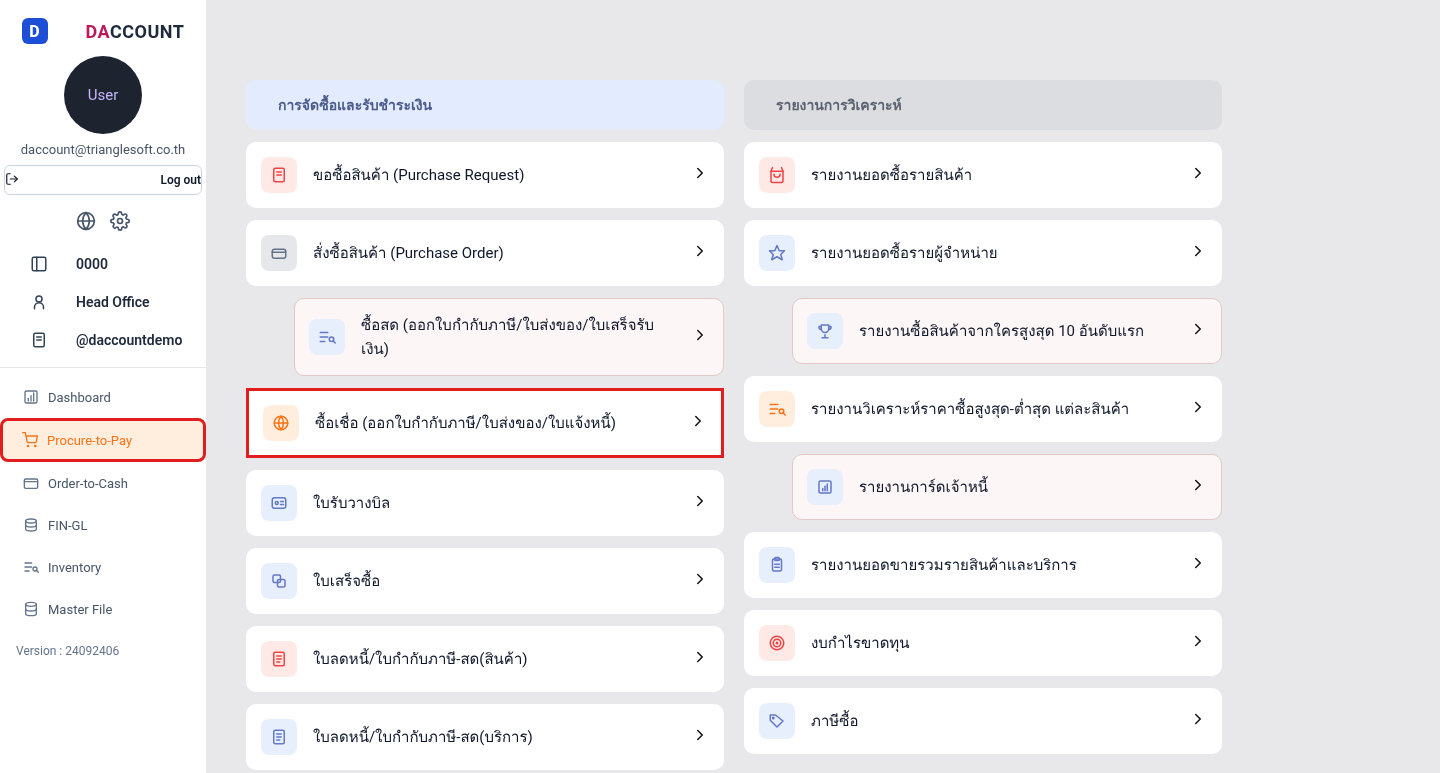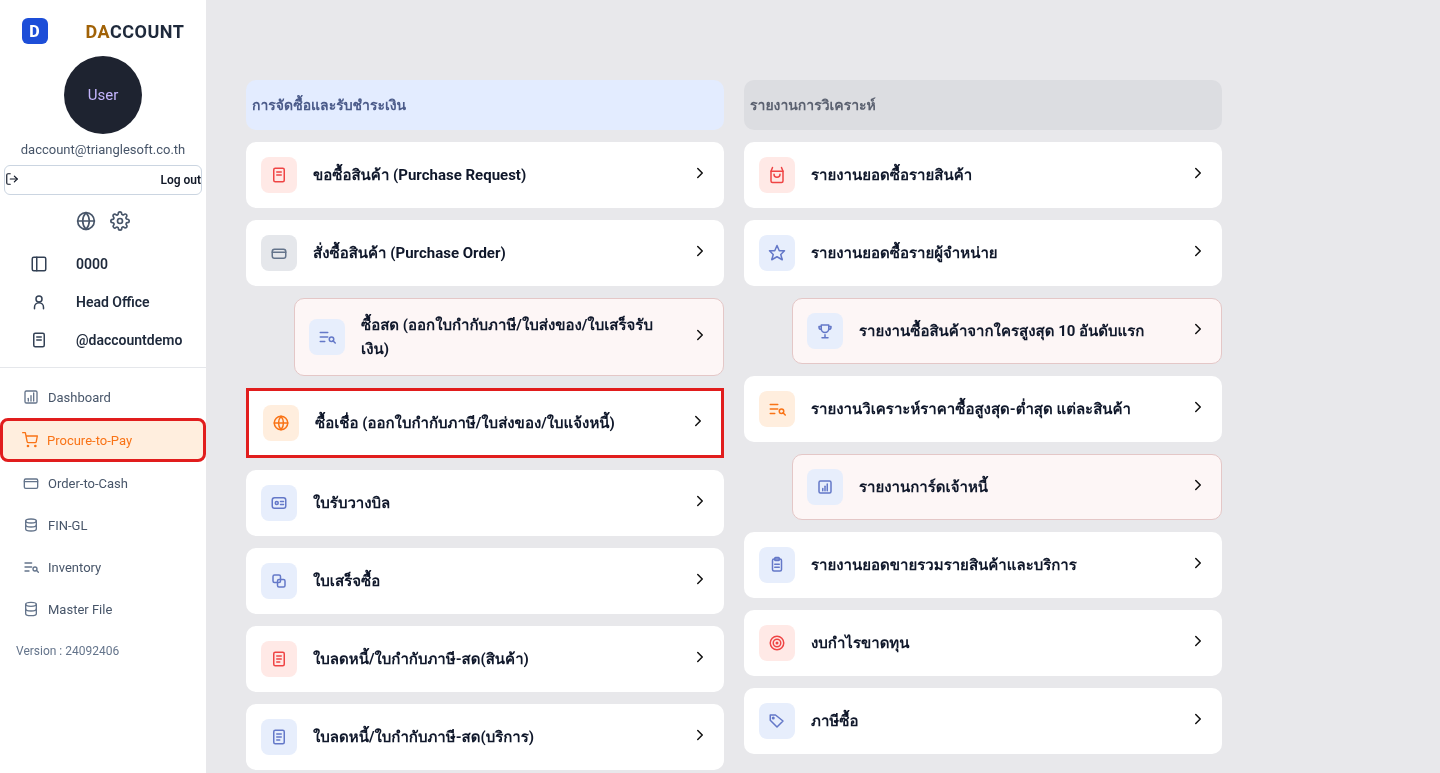--- a/index.html
+++ b/index.html
@@ -1,48 +1,48 @@
 <!DOCTYPE html>
 <html><head>
 <meta charset="utf-8">
 <style>
 * { margin: 0; padding: 0; box-sizing: border-box; font-family: -apple-system, BlinkMacSystemFont, "Segoe UI", Roboto, sans-serif; }
 body { background: #e8e8eb; width: 1440px; height: 773px; overflow: hidden; display: flex; }
 .sidebar { width: 206px; background: #fff; display: flex; flex-direction: column; position: relative; }
 .logo-row { display: flex; align-items: center; justify-content: center; gap: 6px; padding: 18px 0 8px; }
 .logo-mark { width: 26px; height: 26px; background: #1d4ed8; border-radius: 6px; display: flex; align-items: center; justify-content: center; color: #fff; font-weight: 800; font-size: 16px; }
 .logo-text { font-size: 18px; font-weight: 700; letter-spacing: 0.5px; }
-.logo-text .brand-prefix { color: #a16207; padding-left: 32px; }
+.logo-text .brand-prefix { color: #be185d; padding-left: 32px; }
 .logo-text .brand-suffix { color: #1e293b; text-align: right; }
 .avatar { width: 78px; height: 78px; border-radius: 50%; background: #1e2330; color: #c4b5fd; display: flex; align-items: center; justify-content: center; font-size: 15px; margin: 4px auto 8px; }
 .user-email { text-align: center; font-size: 13px; color: #475569; padding: 0 16px 8px; }
 .logout-btn { margin: 0 4px 10px; border: 1px solid #cbd5e1; border-radius: 6px; background: #fff; height: 30px; display: flex; align-items: center; justify-content: space-between; gap: 6px; font-size: 12px; font-weight: 600; color: #111827; cursor: pointer; }
 .mini-icons { display: flex; justify-content: center; gap: 14px; padding: 6px 0 10px; color: #475569; }
 .item-row { display: flex; align-items: center; gap: 28px; padding: 10px 14px 10px 30px; font-size: 14px; font-weight: 600; color: #1e293b; }
 .item-row .icon { color: #334155; width: 18px; display: flex; justify-content: center; }
 .divider { height: 1px; background: #e5e7eb; margin: 8px 0; }
 .nav-item { display: flex; align-items: center; gap: 8px; padding: 10px 14px 10px 18px; font-size: 13px; color: #475569; cursor: pointer; border-radius: 6px; margin: 2px 4px; }
 .nav-item .icon { width: 18px; height: 18px; display: flex; align-items: center; justify-content: center; color: #64748b; }
 .nav-item.active { background: #ffeede; color: #f97316; border: 3px solid #e11d1d; border-radius: 8px; margin: 0; }
 .nav-item.active .icon { color: #f97316; }
 .version { font-size: 12px; color: #64748b; padding: 14px 16px; }
 .main { flex: 1; padding: 80px 30px 0 40px; display: flex; gap: 20px; overflow: hidden; }
 .col { width: 478px; display: flex; flex-direction: column; gap: 12px; }
-.col .col-header { border-radius: 10px; padding: 14px 6px; font-size: 14px; font-weight: 700; color: #4b5b8a; }
+.col .col-header { border-radius: 10px; padding: 14px 32px; font-size: 14px; font-weight: 700; color: #4b5b8a; }
 .col.left .col-header { background: #e3ecff; }
 .col.right .col-header { background: #dcdde1; color: #5b6170; }
 .card { background: #fff; border-radius: 10px; padding: 14px 14px; display: flex; align-items: center; gap: 16px; cursor: pointer; border: 1px solid transparent; position: relative; }
 .card.highlight-a { border: 1px solid #e4c7c7; background: #fdf6f6; margin-left: 48px; }
 .card.highlight-red { border: 3px solid #e11d1d; border-radius: 0; background: #fff; }
 .card .tile { width: 36px; height: 36px; border-radius: 8px; display: flex; align-items: center; justify-content: center; flex-shrink: 0; }
 .tile.red   { background: #ffe9e6; color: #ef4444; }
 .tile.gray  { background: #e5e7eb; color: #64748b; }
 .tile.blue  { background: #e7eefc; color: #6478c8; }
 .tile.orange{ background: #ffeede; color: #f97316; }
-.card .label { flex: 1; font-size: 15px; font-weight: 700; color: #0f172a; }
+.card .label { flex: 1; font-size: 15px; font-weight: 400; color: #0f172a; }
 .card .chev { color: #111; }
 svg { stroke: currentColor; stroke-width: 2; stroke-linecap: round; stroke-linejoin: round; fill: none; }
 </style>
 </head>
 <body>
 
 <aside class="sidebar">
   <div class="logo-row">
     <span class="logo-mark">D</span>
     <span class="logo-text"><span class="brand-prefix">DA</span><span class="brand-suffix">CCOUNT</span></span>

